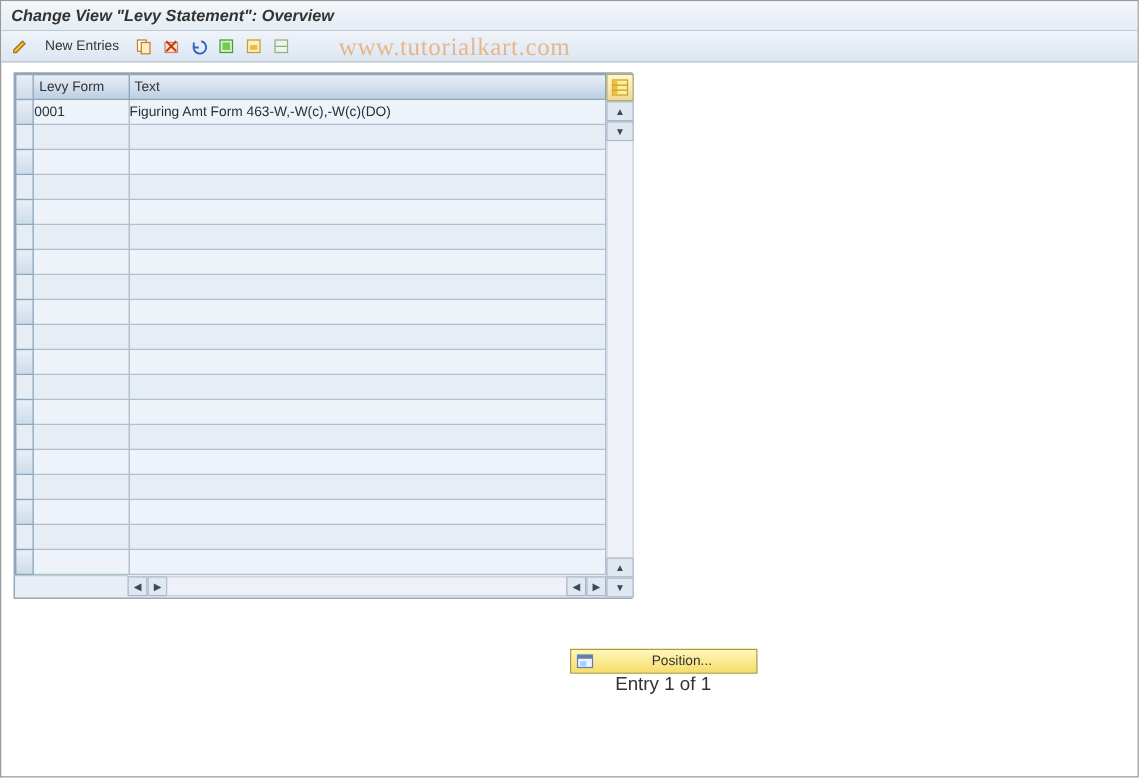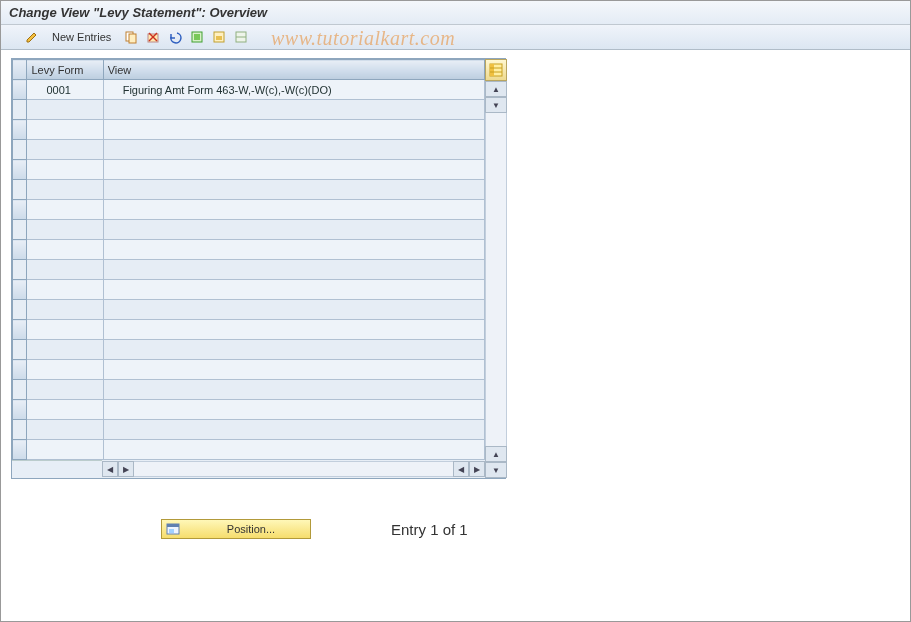--- a/index.html
+++ b/index.html
@@ -16,21 +16,21 @@
       background: linear-gradient(to bottom, #f4f7fb, #e4ecf5);
       padding: 4px 8px;
       border-bottom: 1px solid #c0c8d0;
       font-style: italic;
       font-weight: bold;
       font-size: 13px;
       color: #333;
     }
     .toolbar {
       background: linear-gradient(to bottom, #f0f4fa, #dce6f2);
-      padding: 3px 22px;
+      padding: 3px 6px;
       border-bottom: 1px solid #b0bcc8;
       display: flex;
       align-items: center;
       gap: 4px;
       position: relative;
     }
     .toolbar .icon-btn {
       width: 18px;
       height: 18px;
       display: inline-flex;
@@ -45,21 +45,20 @@
       cursor: pointer;
       color: #333;
       font-size: 11px;
       border: 1px solid transparent;
     }
     .watermark {
       position: absolute;
       left: 270px;
       top: 2px;
       font-family: "Times New Roman", serif;
-      font-style: italic;
       font-size: 20px;
       color: #e8a05a;
       letter-spacing: 0.5px;
       opacity: 0.7;
       pointer-events: none;
     }
     .content-area {
       padding: 8px 10px;
     }
     .table-wrapper {
@@ -125,21 +124,21 @@
       color: #333;
       font-size: 11px;
     }
     table.grid th.rowsel-head, table.grid td.rowsel {
       width: 14px;
       background: linear-gradient(to bottom, #e8eef6, #cddbea);
       border: 1px solid #8ea6bd;
     }
     table.grid td {
       border: 1px solid #b0c0d2;
-      padding: 2px 19px;
+      padding: 2px 0;
       height: 20px;
       background: #eef3f9;
       font-size: 11px;
       color: #233;
     }
     table.grid tr.alt td { background: #e6edf5; }
     table.grid td.rowsel { cursor: pointer; padding:0; }
     .col-levyform { width: 74px; }
     .col-text { width: 370px; }
     .h-scroll {
@@ -157,22 +156,22 @@
       cursor:pointer; font-size:8px; color:#445;
     }
     .h-track {
       flex:1; height:16px; background:#eef2f8;
       border-top:1px solid #c2cedc; border-bottom:1px solid #c2cedc;
     }
     .footer-row {
       margin-top: 40px;
       display: flex;
       align-items: center;
-      gap: 80px;
       padding-left: 150px;
+      flex-direction: column;
     }
     .position-btn {
       display: inline-flex;
       align-items: center;
       gap: 30px;
       background: linear-gradient(to bottom, #fff7b8, #f6dd6d);
       border: 1px solid #b29a3a;
       padding: 2px 18px 2px 4px;
       height: 20px;
       cursor: pointer;
@@ -244,21 +243,21 @@
 
 <div class="content-area">
   <div class="table-wrapper">
     <div class="grid-scroll-container">
       <div class="grid-main">
         <table class="grid">
           <thead>
             <tr>
               <th class="rowsel-head"></th>
               <th class="col-levyform">Levy Form</th>
-              <th class="col-text">View</th>
+              <th class="col-text">Text</th>
             </tr>
           </thead>
           <tbody>
             <tr>
               <td class="rowsel"></td>
               <td>0001</td>
               <td>Figuring Amt Form 463-W,-W(c),-W(c)(DO)</td>
             </tr>
             <tr class="alt">
                 <td class="rowsel"></td>

